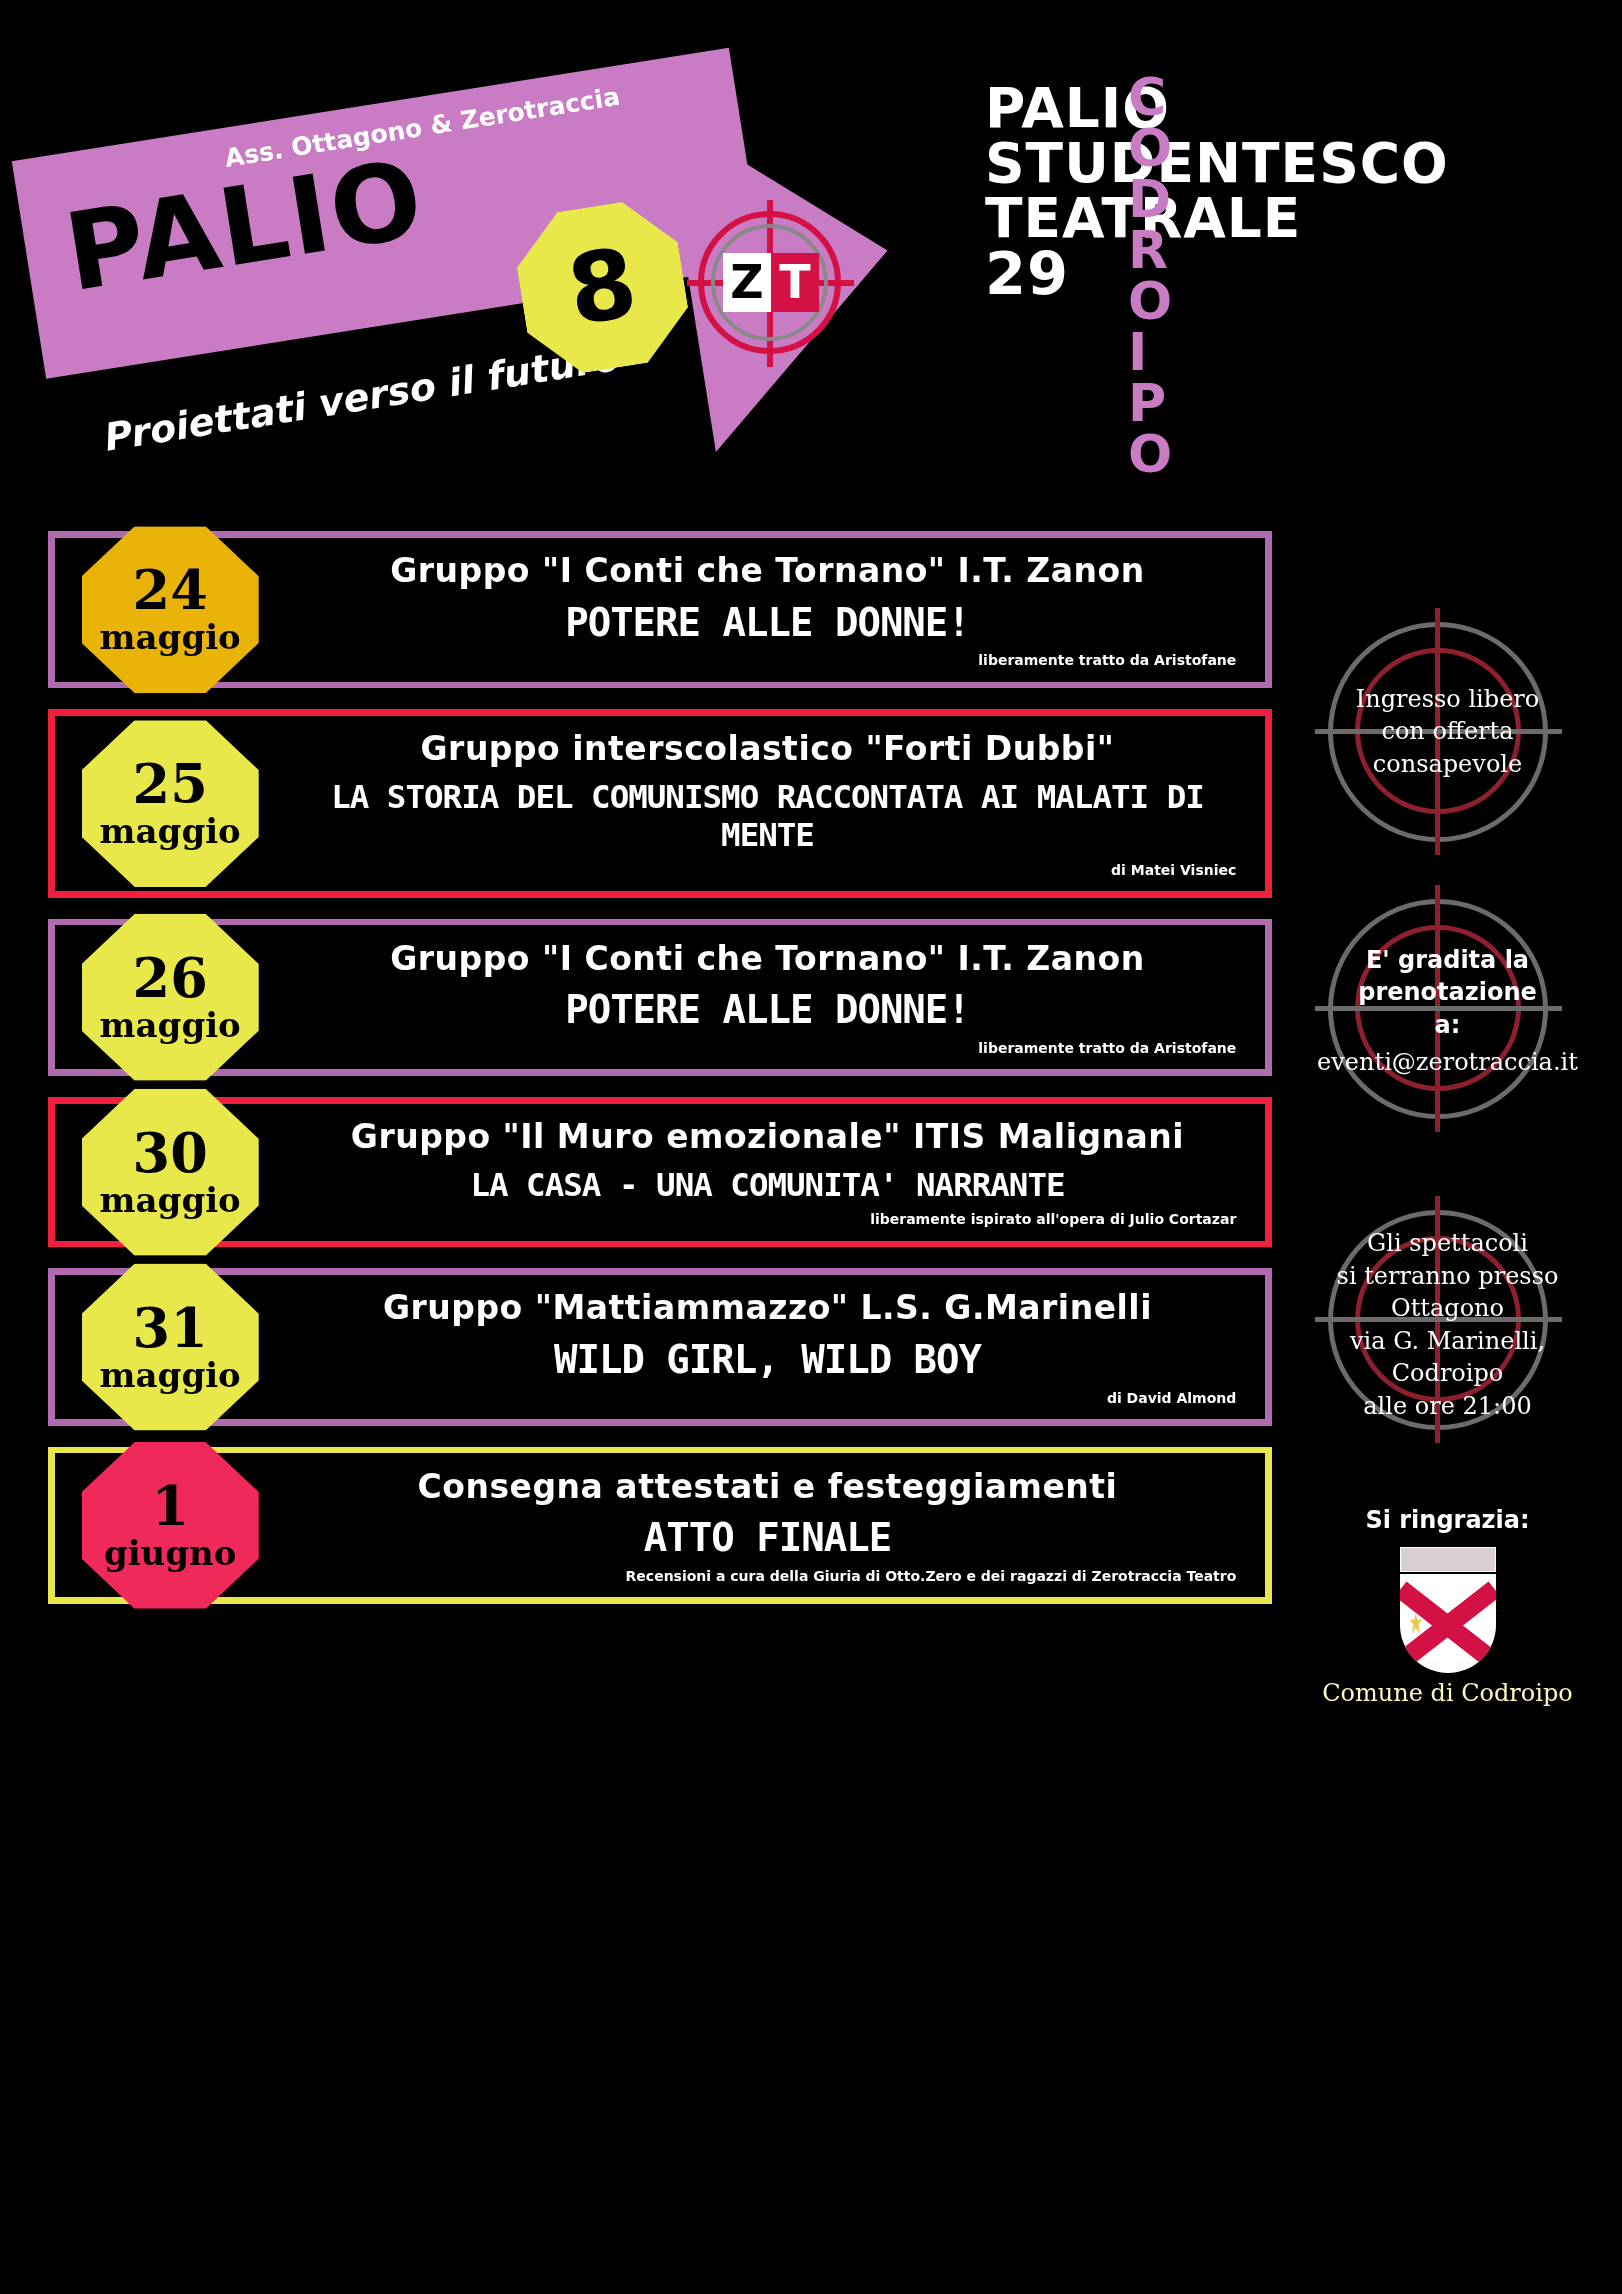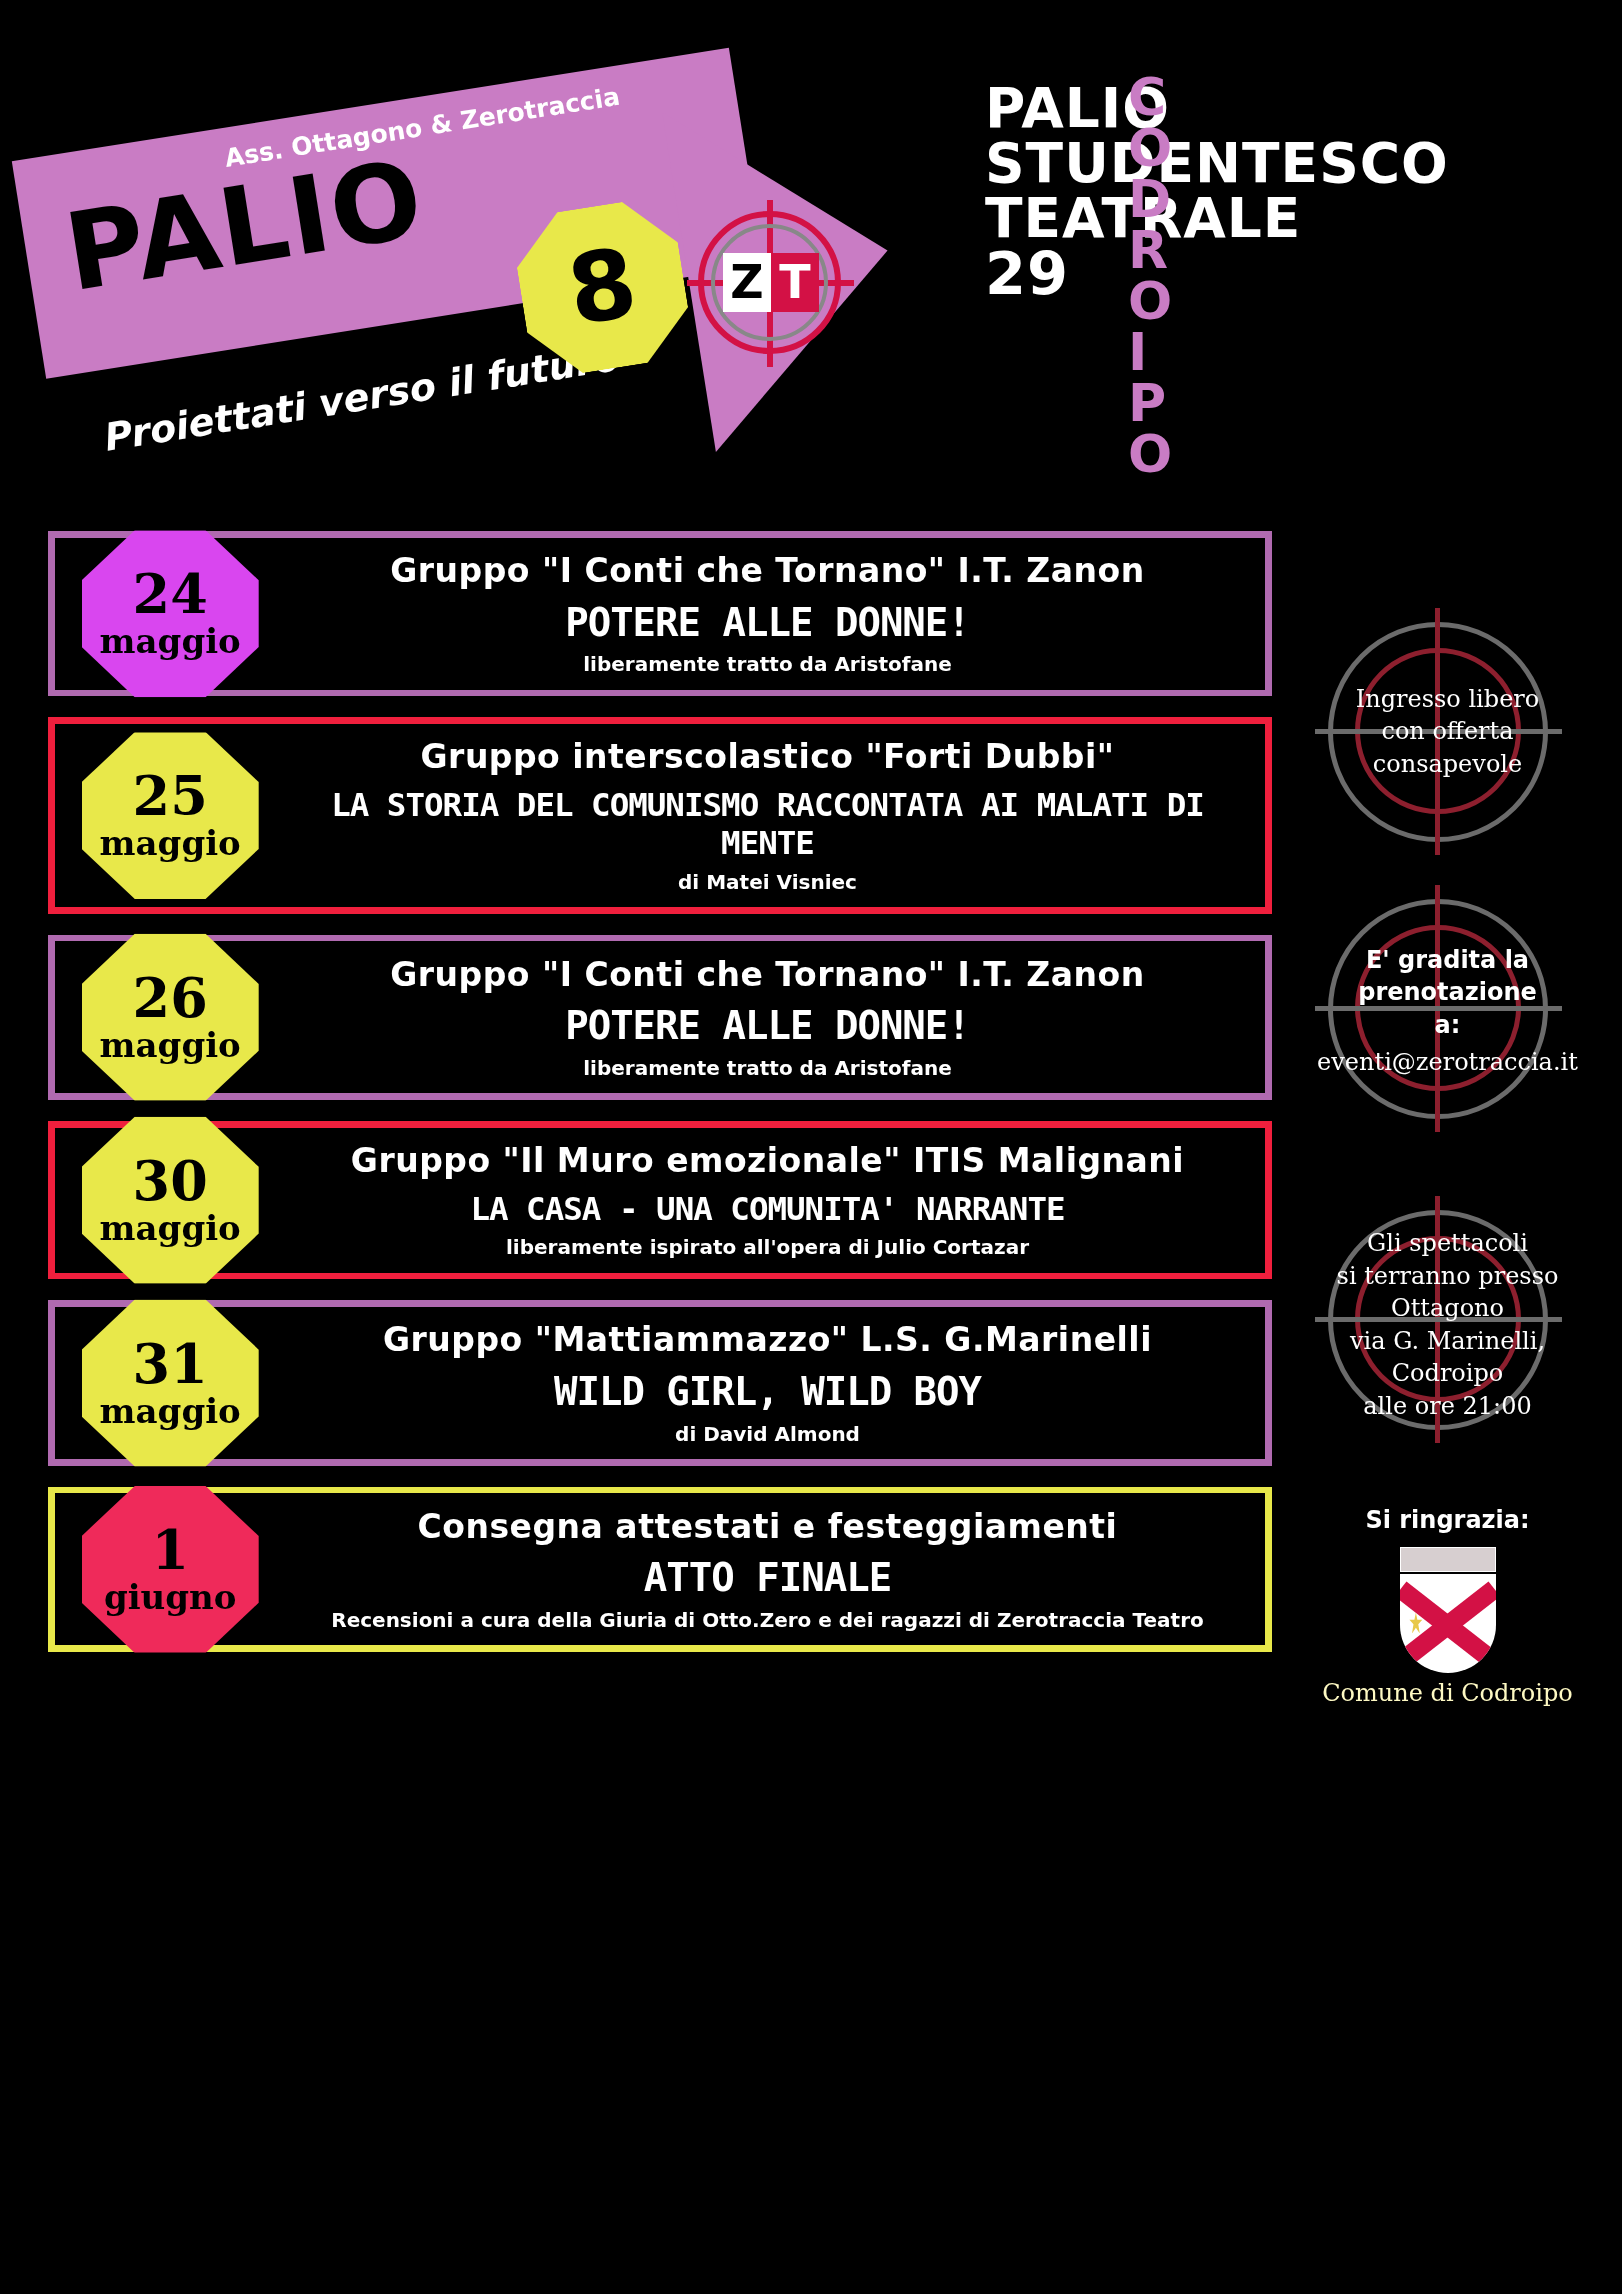--- a/index.html
+++ b/index.html
@@ -62,21 +62,21 @@
        clip-path:polygon(30% 0,70% 0,100% 30%,100% 70%,70% 100%,30% 100%,0 70%,0 30%);
        display:flex;flex-direction:column;align-items:center;justify-content:center;}
   .oct .d{font-family:"DejaVu Serif",serif;font-weight:bold;font-size:54px;color:#000;line-height:54px;}
   .oct .m{font-family:"DejaVu Serif",serif;font-weight:bold;font-size:34px;color:#000;line-height:40px;}
   .etext{margin-left:244px;margin-right:29px;text-align:center;}
   .grp{font-family:"DejaVu Sans",sans-serif;font-weight:bold;font-size:33px;color:#fff;
        letter-spacing:0.5px;margin-bottom:9.6px;}
   .ttl{font-family:"DejaVu Sans Mono",monospace;font-weight:bold;font-size:39px;color:#fff;
        letter-spacing:-1px;margin-bottom:7.6px;}
   .ttl.small{font-size:32.5px;}
-  .sub{font-family:"DejaVu Sans",sans-serif;font-weight:bold;font-size:20px;color:#fff;}
+  .sub{font-family:"DejaVu Sans",sans-serif;font-weight:bold;font-size:14px;color:#fff;text-align:right;}
 
   
   #sidebar{position:absolute;left:1290px;top:612px;width:315px;}
   .target{position:relative;width:277px;height:239px;margin:0 auto;}
   .t-ring-gray{position:absolute;left:19px;top:9.6px;width:220px;height:220px;border-radius:50%;
                border:5.7px solid #6b6b6b;box-sizing:border-box;}
   .t-ring-red{position:absolute;left:46px;top:36px;width:166px;height:166px;border-radius:50%;
               border:5.7px solid #8d1f2e;box-sizing:border-box;}
   .t-v{position:absolute;left:126px;top:-3.8px;width:4.8px;height:247px;background:#8d1f2e;}
   .t-h{position:absolute;left:5.7px;top:117px;width:247px;height:4.8px;background:#6b6b6b;}
@@ -146,21 +146,21 @@
         <span>P</span>
         <span>O</span>
     </div>
 
   </div>
 </div>
 
 <div id="events">
     <div class="event" style="background: rgb(176, 106, 176);">
       <div class="inner">
-        <div class="oct" style="background: #d946ef;">
+        <div class="oct" style="background: #eab308;">
           <div class="d">24</div>
           <div class="m">maggio</div>
         </div>
         <div class="etext">
           <div class="grp">Gruppo "I Conti che Tornano" I.T. Zanon</div>
           <div class="ttl">POTERE ALLE DONNE!</div>
           <div class="sub">liberamente tratto da Aristofane</div>
         </div>
       </div>
     </div>

